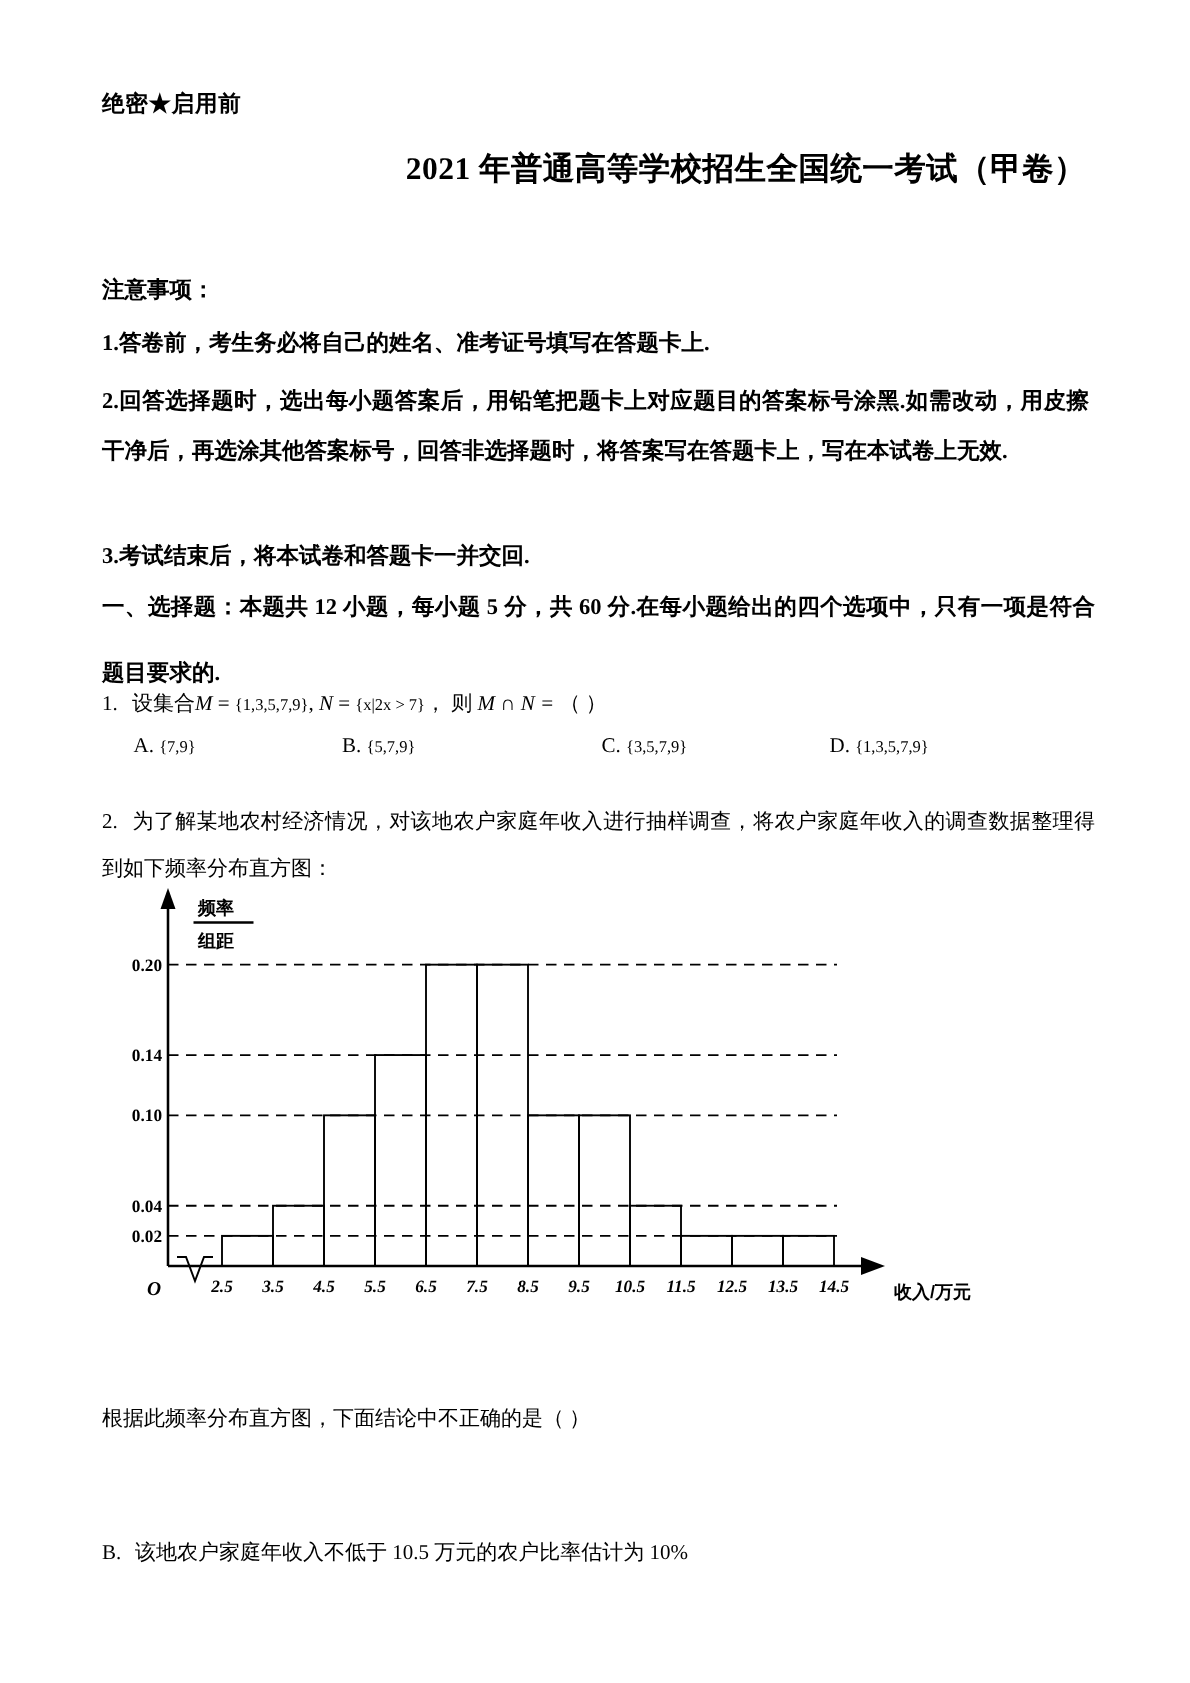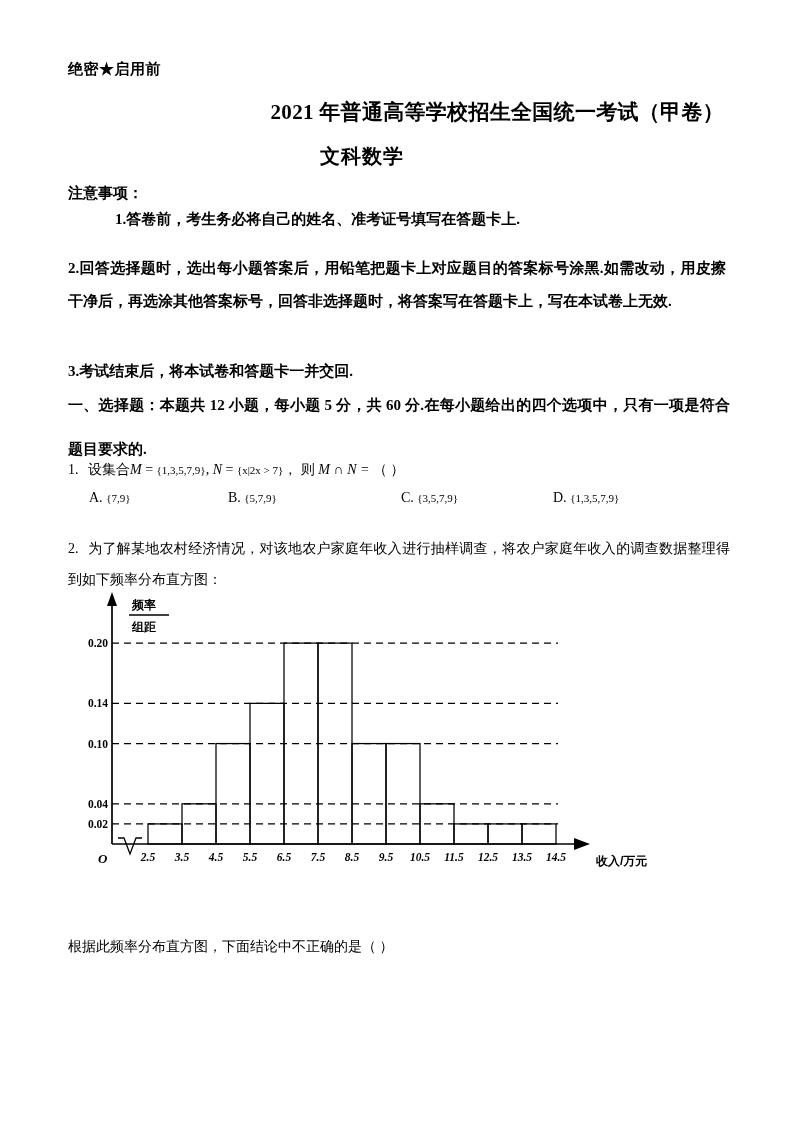--- a/index.html
+++ b/index.html
@@ -60,21 +60,21 @@
   }
   .notice {
     position: absolute;
     left: 68px;
     width: 658px;
     font-size: 15px;
     font-weight: bold;
     line-height: 33px;
     text-align: justify;
   }
-  #notice-1 { top: 203px; margin-left: 47px; }
+  #notice-1 { top: 213px; }
   #notice-2 { top: 252px; }
   #notice-3 { top: 355px; }
 
   .section-head {
     position: absolute;
     left: 68px;
     top: 383px;
     width: 662px;
     font-size: 15px;
     font-weight: bold;
@@ -183,21 +183,20 @@
 </style>
 </head>
 <body>
 
 <div class="page">
 
   <div class="secret-line">绝密★启用前</div>
 
   <div class="main-title">2021 年普通高等学校招生全国统一考试（甲卷）</div>
 
-  <div class="sub-title">文科数学</div>
 
   <div class="notice-head">注意事项：</div>
 
   <div class="notice" id="notice-1">1.答卷前，考生务必将自己的姓名、准考证号填写在答题卡上.</div>
   <div class="notice" id="notice-2">2.回答选择题时，选出每小题答案后，用铅笔把题卡上对应题目的答案标号涂黑.如需改动，用皮擦干净后，再选涂其他答案标号，回答非选择题时，将答案写在答题卡上，写在本试卷上无效.</div>
   <div class="notice" id="notice-3">3.考试结束后，将本试卷和答题卡一并交回.</div>
 
   <div class="section-head">一、选择题：本题共 12 小题，每小题 5 分，共 60 分.在每小题给出的四个选项中，只有一项是符合题目要求的.</div>
 
   <div class="q-line" id="q1-stem">
@@ -300,14 +299,17 @@
 
       <text id="x-lab" class="axis-cn" x="530" y="279">收入/万元</text>
 
       <text id="origin-lab" class="origin-label" x="32" y="277">O</text>
     </svg>
   </div>
 
   <div class="q-line" id="q2-followup">根据此频率分布直方图，下面结论中不正确的是（    ）</div>
 
 
+  <div class="q-line" id="q2-optB">
+    <span class="opt-letter">B.</span><span>该地农户家庭年收入不低于 10.5 万元的农户比率估计为 10%</span>
+  </div>
 
 </div>
 
 </body></html>

